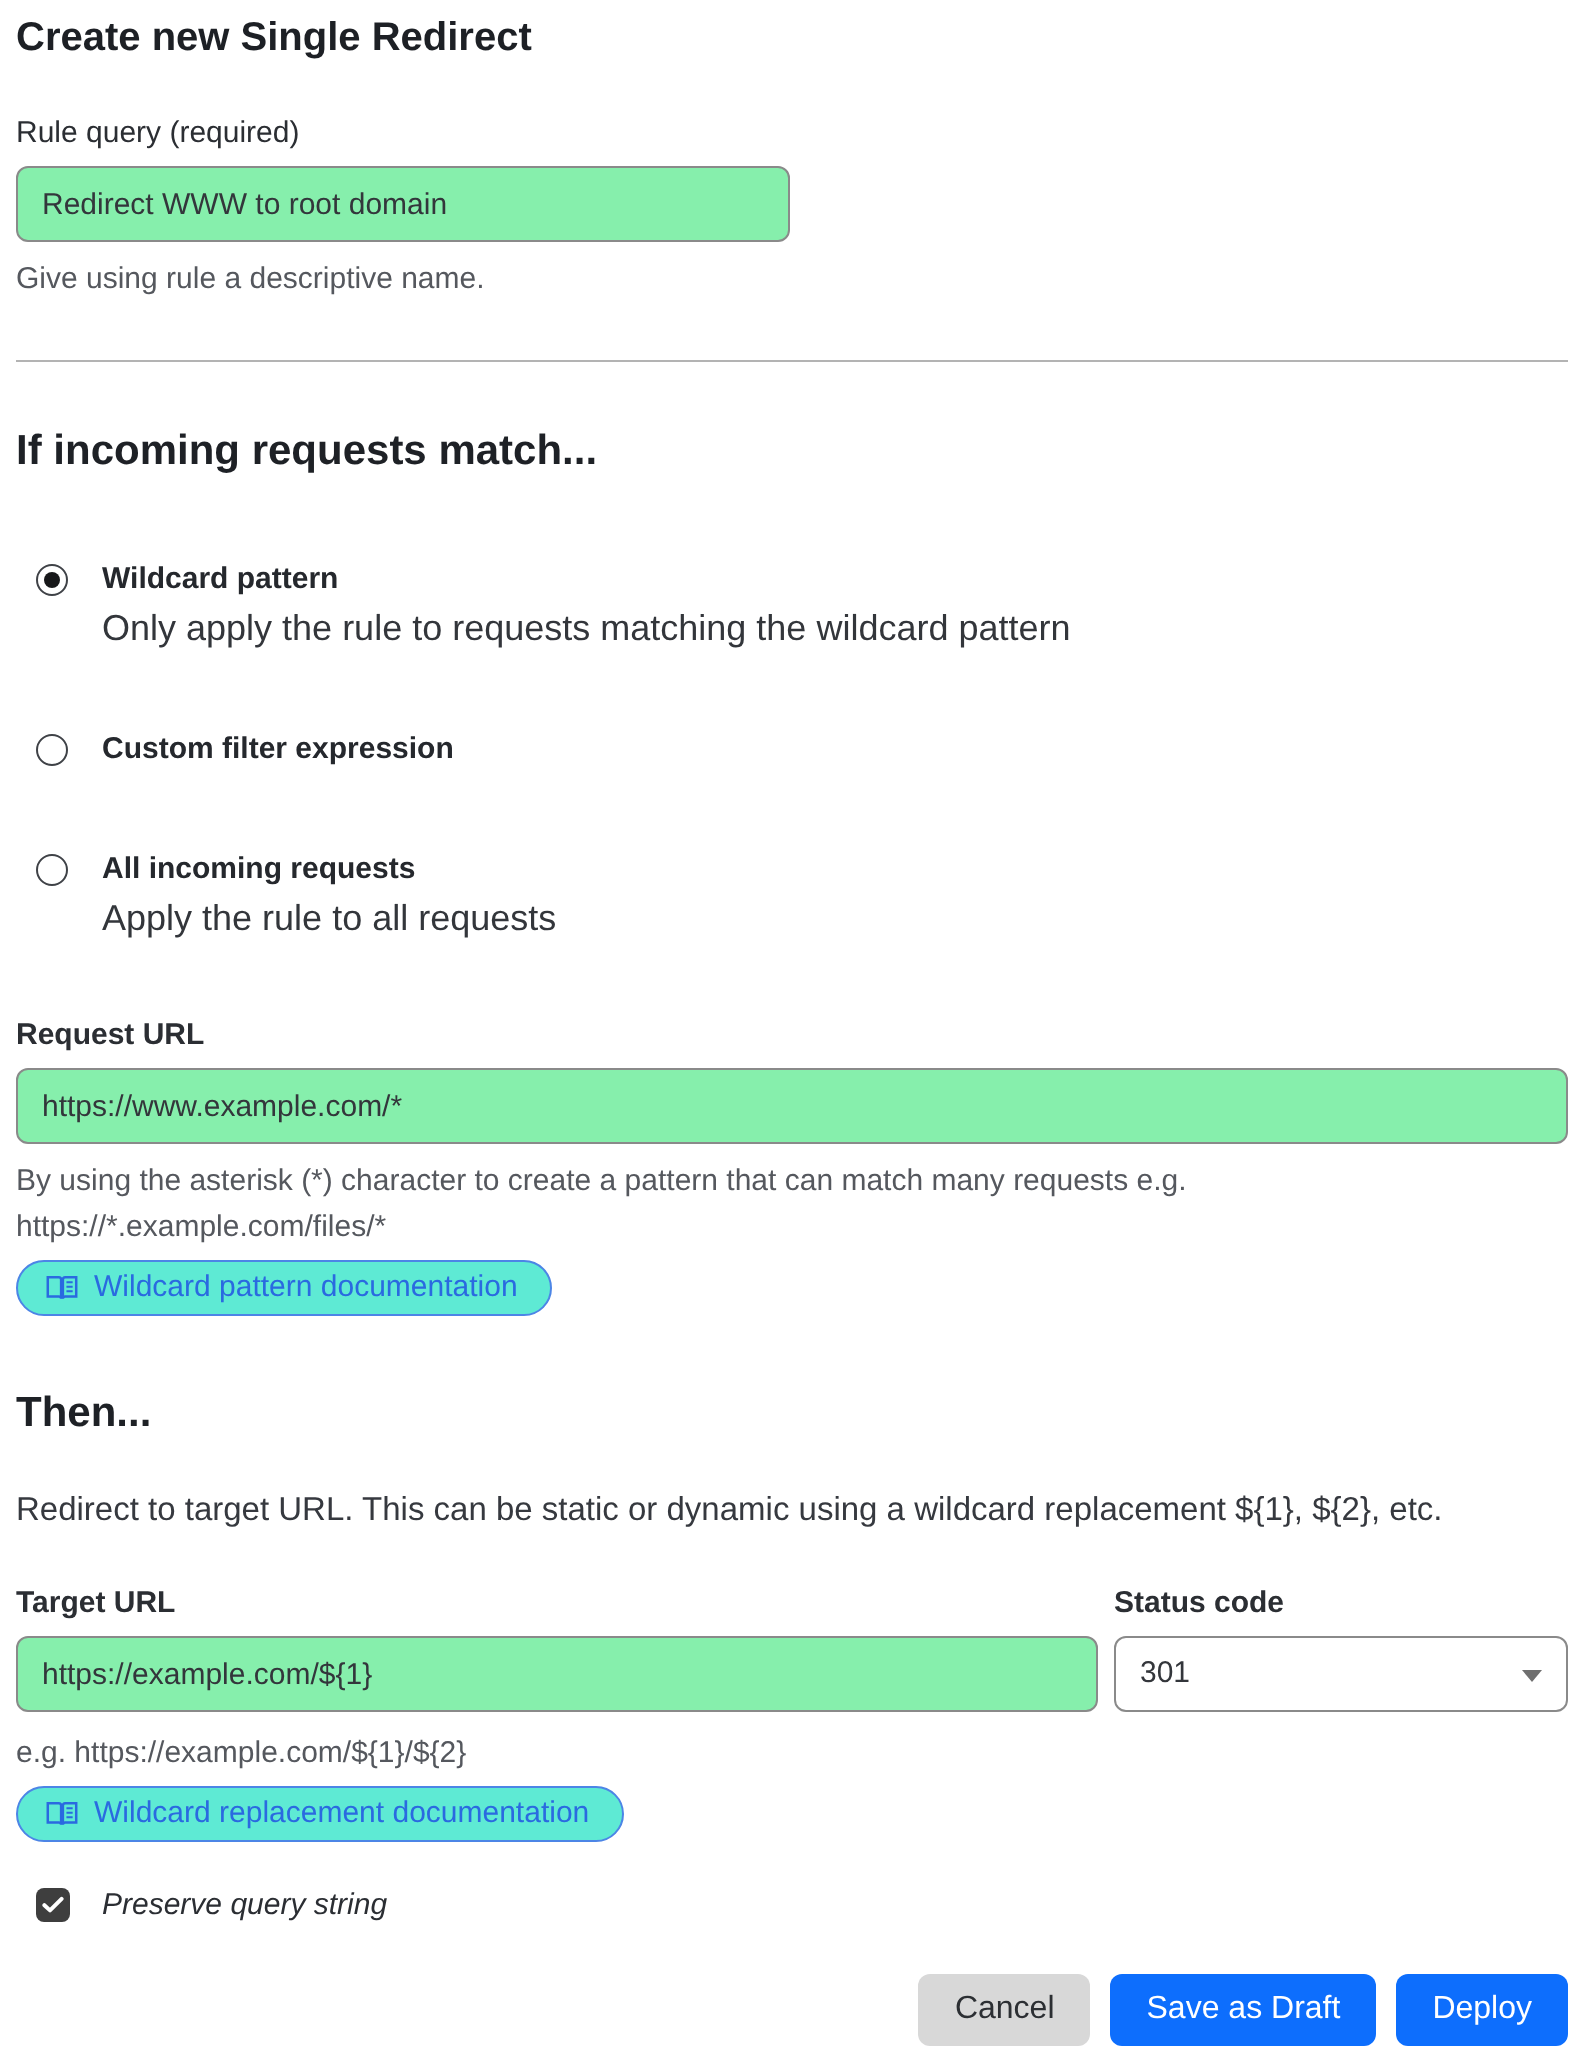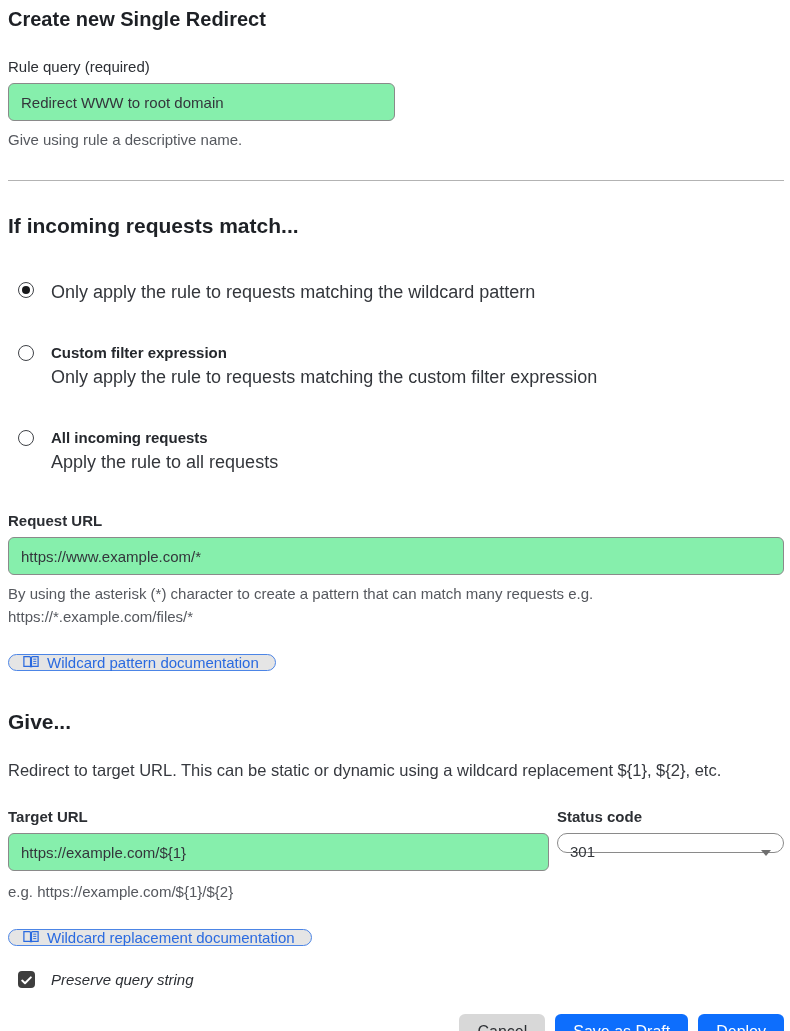--- a/index.html
+++ b/index.html
@@ -44,39 +44,39 @@
     width: 8px; height: 8px; border-radius: 50%; background: #17181a;
   }
   .radio-texts { margin-left: 17px; }
   .radio-label { font-size: 15px; font-weight: bold; color: #25282d; line-height: 22px; }
   .radio-desc { font-size: 18px; color: #33363b; line-height: 23px; margin-top: 2px; }
 
   .request-url-block { margin-top: 0; }
 
   .doc-pill {
     display: inline-flex; align-items: center; gap: 8px;
-    margin-top: 26px;
+    margin-top: 5px;
     border: 1px solid #4c85e6; border-radius: 999px;
-    background: #e5e5e5; color: #2a6ae0;
-    font-family: "Liberation Sans", sans-serif;
-    font-size: 15px; padding: 4px 16px 5px 14px; height: 17px;
+    background: #5eead4; color: #2a6ae0;
+    font-family: "Liberation Sans", sans-serif;
+    font-size: 15px; padding: 4px 16px 5px 14px; height: 28px;
     cursor: pointer;
   }
   .doc-pill svg { display: block; }
 
   .then-heading { margin-top: 37px; }
   .then-desc { font-size: 16.5px; color: #36393f; margin-top: 27px; }
 
   .target-row { display: flex; gap: 8px; margin-top: 28px; justify-content: space-between; }
   .target-col { flex: 1 1 auto; }
   .status-col { flex: 0 0 227px; }
 
   .select-box {
-    position: relative; height: 20px;
-    border: 1px solid #8a8a8a; border-radius: 16px;
+    position: relative; height: 38px;
+    border: 1px solid #8a8a8a; border-radius: 6px;
     background: #fff; font-size: 15px; color: #33363b;
     padding: 9px 28px 8px 12px; cursor: pointer;
   }
   .select-caret {
     position: absolute; right: 12px; top: 16px;
     width: 0; height: 0;
     border-left: 5px solid transparent; border-right: 5px solid transparent;
     border-top: 6px solid #6f6f6f;
   }
 
@@ -111,28 +111,28 @@
 </div>
 
 <hr class="divider">
 
 <h2 class="section-heading match-heading">If incoming requests match...</h2>
 
 <div class="radio-group">
   <div class="radio-option">
     <span class="radio-circle checked"></span>
     <span class="radio-texts">
+      <span class="radio-label" style="display:block">Wildcard pattern</span>
       <span class="radio-desc" style="display:block">Only apply the rule to requests matching the wildcard pattern</span>
     </span>
   </div>
   <div class="radio-option">
     <span class="radio-circle"></span>
     <span class="radio-texts">
       <span class="radio-label" style="display:block">Custom filter expression</span>
-      <span class="radio-desc" style="display:block">Only apply the rule to requests matching the custom filter expression</span>
     </span>
   </div>
   <div class="radio-option">
     <span class="radio-circle"></span>
     <span class="radio-texts">
       <span class="radio-label" style="display:block">All incoming requests</span>
       <span class="radio-desc" style="display:block">Apply the rule to all requests</span>
     </span>
   </div>
 </div>
@@ -149,21 +149,21 @@
       <svg width="16" height="14" viewBox="0 0 18 15" fill="none" stroke="#2a6ae0" stroke-width="1.4">
         <path d="M1 1.5h6.2c.9 0 1.3.6 1.3 1.4v10.6c0-.8-.6-1.2-1.3-1.2H1z"></path>
         <path d="M17 1.5h-6.2c-.9 0-1.3.6-1.3 1.4v10.6c0-.8.6-1.2 1.3-1.2H17z"></path>
         <path d="M11.5 4.3h3.5M11.5 6.8h3.5M11.5 9.3h3.5" stroke-width="1.1"></path>
       </svg>
     </span>
     <span>Wildcard pattern documentation</span>
   </button>
 </div>
 
-<h2 class="section-heading then-heading">Give...</h2>
+<h2 class="section-heading then-heading">Then...</h2>
 <p class="then-desc">Redirect to target URL. This can be static or dynamic using a wildcard replacement ${1}, ${2}, etc.</p>
 
 <div class="target-row">
   <div class="target-col">
     <label class="field-label bold">Target URL</label>
     <input class="text-input" type="text" value="https://example.com/${1}" style="">
   </div>
   <div class="status-col">
     <label class="field-label bold">Status code</label>
     <div class="select-box">

